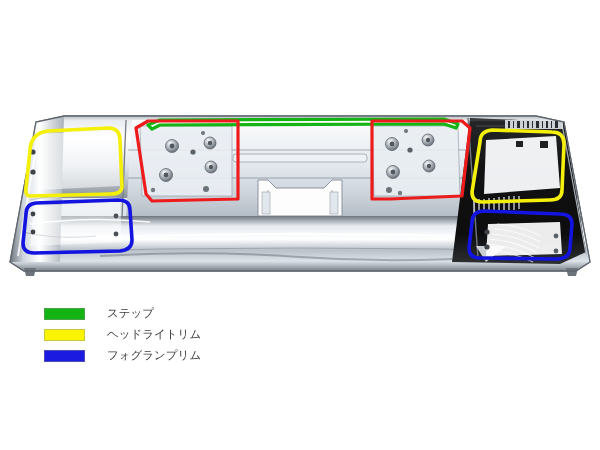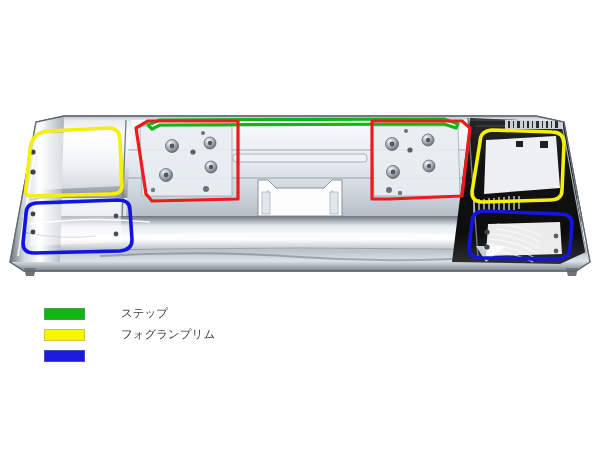--- a/index.html
+++ b/index.html
@@ -47,21 +47,21 @@
     height: 21px;
   }
   .legend-swatch {
     width: 41px;
     height: 12px;
     flex: 0 0 41px;
     border: 1px solid rgba(140,140,140,0.45);
     box-sizing: border-box;
   }
   .legend-label {
-    margin-left: 36px;
+    margin-left: 22px;
     font-size: 11.5px;
     line-height: 13px;
     color: #3b3b3b;
     white-space: nowrap;
     font-family: Liberation Serif, serif;
   }
 </style>
 </head>
 <body>
 
@@ -309,22 +309,23 @@
   <div id="legend">
 
     <div class="legend-row">
       <span class="legend-swatch" style="background:#13b413"></span>
       <span class="legend-label">ステップ</span>
     </div>
 
 
     <div class="legend-row">
       <span class="legend-swatch" style="background:#faf400"></span>
+      <span class="legend-label">ヘッドライトリム</span>
+    </div>
+
+    <div class="legend-row">
+      <span class="legend-swatch" style="background:#1a1ae0"></span>
       <span class="legend-label">フォグランプリム</span>
     </div>
 
-    <div class="legend-row">
-      <span class="legend-swatch" style="background:#1a1ae0"></span>
-    </div>
-
   </div>
 
 </div>
 
 </body></html>

